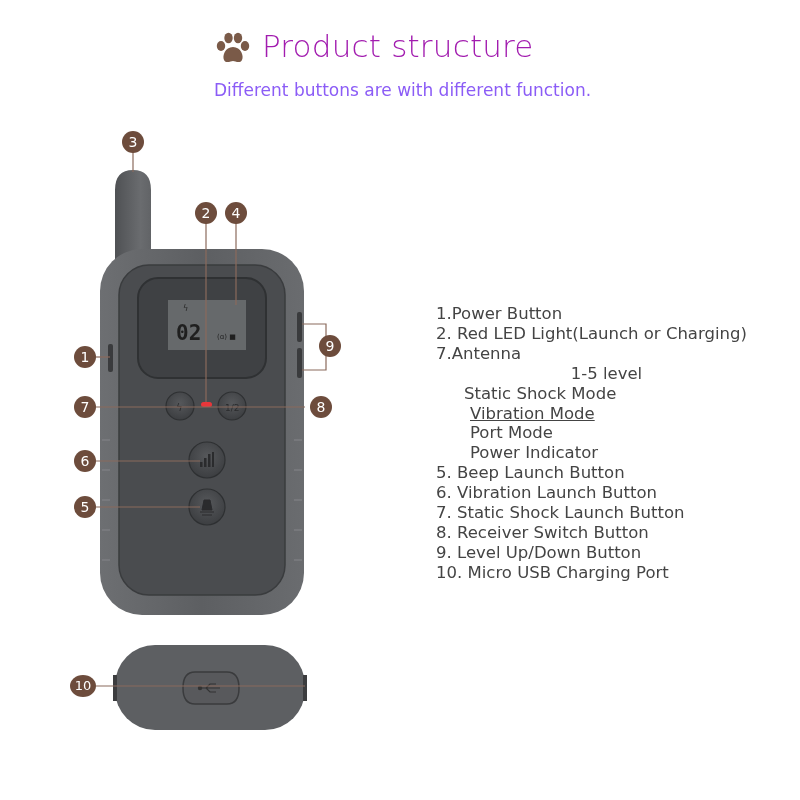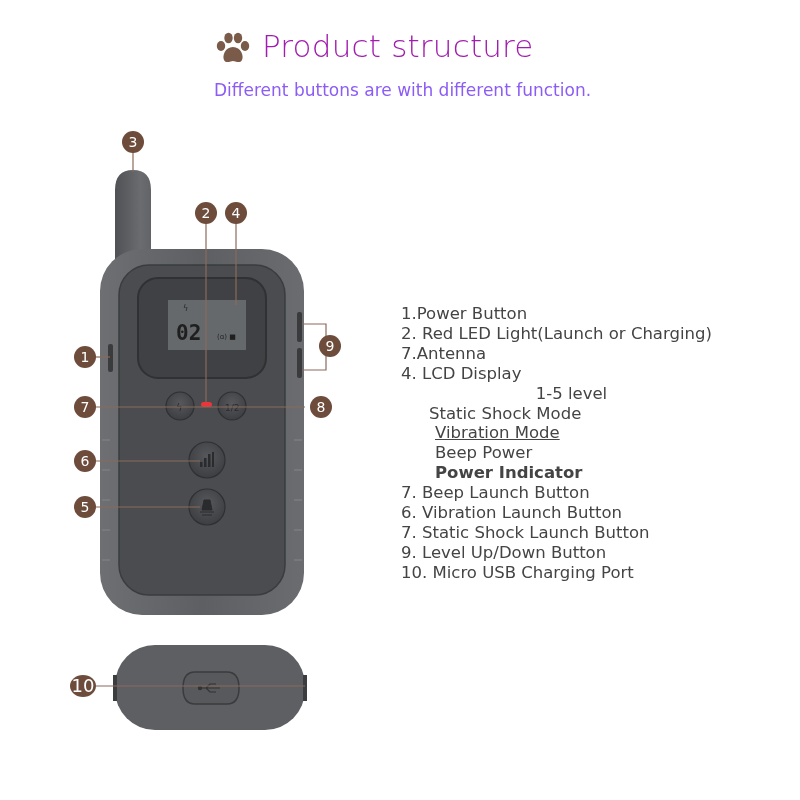--- a/index.html
+++ b/index.html
@@ -1,20 +1,20 @@
 <!DOCTYPE html>
 <html><head>
   <meta charset="utf-8">
   <style>
     html, body { margin:0; padding:0; background:#ffffff; }
     body { width:800px; height:800px; position:relative; overflow:hidden; font-family:"DejaVu Sans", sans-serif; }
     .header-title { position:absolute; left:262px; top:28px; font-size:31px; color:#a21caf; letter-spacing:0.2px; font-family:"DejaVu Sans", sans-serif; font-weight:300; }
     .paw { position:absolute; left:214px; top:32px; width:38px; height:34px; }
     .header-sub { position:absolute; left:214px; top:80px; font-size:17px; color:#8b5cf6; font-family:"DejaVu Sans", sans-serif; }
-    .legend { position:absolute; left:401px; top:304px; font-size:16.5px; color:#444; line-height:19.9px; font-family:"DejaVu Sans", sans-serif; }
+    .legend { position:absolute; left:436px; top:304px; font-size:16.5px; color:#444; line-height:19.9px; font-family:"DejaVu Sans", sans-serif; }
     .legend div { white-space:nowrap; }
     .badge { position:absolute; width:22px; height:22px; border-radius:50%; background:#6d4c3c; color:#fff; font-size:14px; line-height:22px; text-align:center; font-family:"DejaVu Sans", sans-serif; }
     svg { position:absolute; left:0; top:0; }
   </style>
 </head>
 <body>
 
 <svg class="paw" viewBox="0 0 38 34" width="38" height="34" style="left:214px;top:32px;">
   <ellipse cx="7" cy="14" rx="4.2" ry="5" fill="#7a5a48"></ellipse>
   <ellipse cx="14.5" cy="6" rx="4.2" ry="5.2" fill="#7a5a48"></ellipse>
@@ -120,30 +120,30 @@
 
 <div class="badge" style="left:122px;top:131px;">3</div>
 <div class="badge" style="left:195px;top:202px;">2</div>
 <div class="badge" style="left:225px;top:202px;">4</div>
 <div class="badge" style="left:74px;top:346px;">1</div>
 <div class="badge" style="left:319px;top:335px;">9</div>
 <div class="badge" style="left:74px;top:396px;">7</div>
 <div class="badge" style="left:310px;top:396px;">8</div>
 <div class="badge" style="left:74px;top:450px;">6</div>
 <div class="badge" style="left:74px;top:496px;">5</div>
-<div class="badge" style="left:70px;top:675px;width:26px;font-size:18px;">10</div>
+<div class="badge" style="left:70px;top:675px;width:26px;font-size:13px;">10</div>
 
 <div class="legend">
   <div>1.Power Button</div>
   <div>2. Red LED Light(Launch or Charging)</div>
   <div>7.Antenna</div>
-  <div>4. LCD Display</div>
   <div style="padding-left:30px;text-align:center;">1-5 level</div>
   <div style="padding-left:28px;">Static Shock Mode</div>
   <div style="padding-left:34px;text-decoration:underline;">Vibration Mode</div>
-  <div style="padding-left:34px;">Beep Power</div>
-  <div style="padding-left:34px;font-weight:bold;">Power Indicator</div>
-  <div>7. Beep Launch Button</div>
+  <div style="padding-left:34px;">Port Mode</div>
+  <div style="padding-left:34px;">Power Indicator</div>
+  <div>5. Beep Launch Button</div>
   <div>6. Vibration Launch Button</div>
   <div>7. Static Shock Launch Button</div>
+  <div>8. Receiver Switch Button</div>
   <div>9. Level Up/Down Button</div>
   <div>10. Micro USB Charging Port</div>
 </div>
 
 </body></html>

